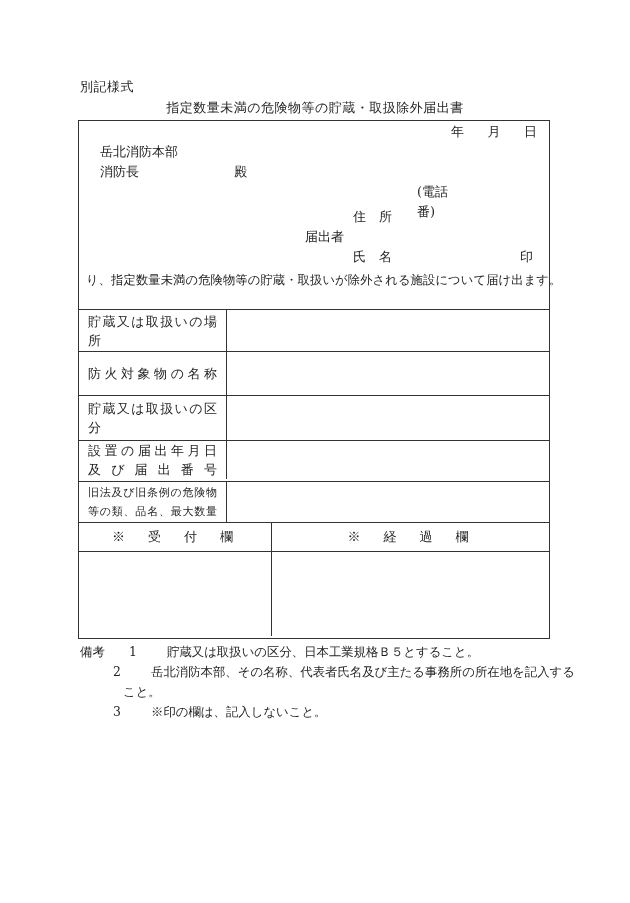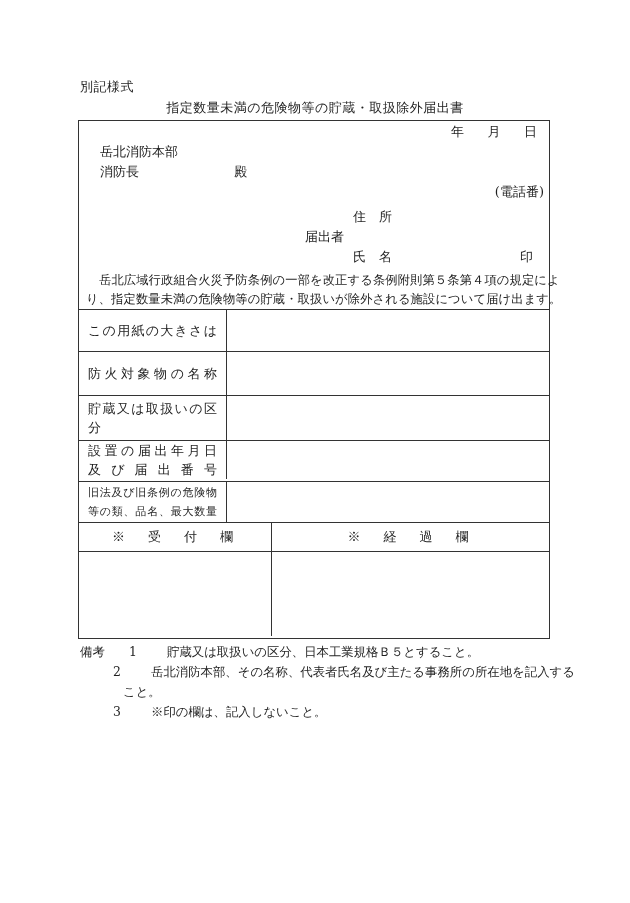--- a/index.html
+++ b/index.html
@@ -32,22 +32,22 @@
   .hdr-line { height:20px; line-height:20px; font-size:13px; }
   .date-line {
     margin-top:1px; margin-right:12px; margin-left:auto;
     width:86px; display:flex; justify-content:space-between;
   }
   .org-line   { padding-left:21px; }
   .chief-line { padding-left:21px; }
   .chief-line .dono { margin-left:91px; }
   .phone-line { display:flex; }
   .phone-wrap {
-    margin-left:auto; margin-right:5px; width:116px;
-    display:flex; justify-content:flex-end;
+    margin-left:auto; margin-right:16px; width:116px;
+    display:flex; justify-content:flex-start;flex-direction:column;
   }
   .addr-line     { margin-top:5px; padding-left:274px; }
   .notifier-line { padding-left:226px; }
   .name-line     { padding-left:274px; display:flex; }
   .name-line .seal { margin-left:auto; margin-right:16px; }
 
   .declaration {
     margin-top:4px; padding:0 8px 0 7px;
     font-size:12.3px; line-height:19px; letter-spacing:0.1px;
   }
@@ -127,29 +127,28 @@
     <div class="hdr-line notifier-line">
       <span>届出者</span>
     </div>
 
     <div class="hdr-line name-line">
       <span>氏　名</span>
       <span class="seal">印</span>
     </div>
 
     <div class="declaration">
-      <div class="indent">岳北広域行政組合火災予防条例の一部を改正する条例附則第５条第４項の規定によ</div>
       <div>り、指定数量未満の危険物等の貯蔵・取扱いが除外される施設について届け出ます。</div>
     </div>
 
     <div class="tbl">
 
       <div class="trow r1">
         <div class="label-cell">
-          <span>この用紙の大きさは</span>
+          <span>貯蔵又は取扱いの場所</span>
         </div>
         <div class="value-cell"></div>
       </div>
 
       <div class="trow r2">
         <div class="label-cell">
           <span>防火対象物の名称</span>
         </div>
         <div class="value-cell"></div>
       </div>

